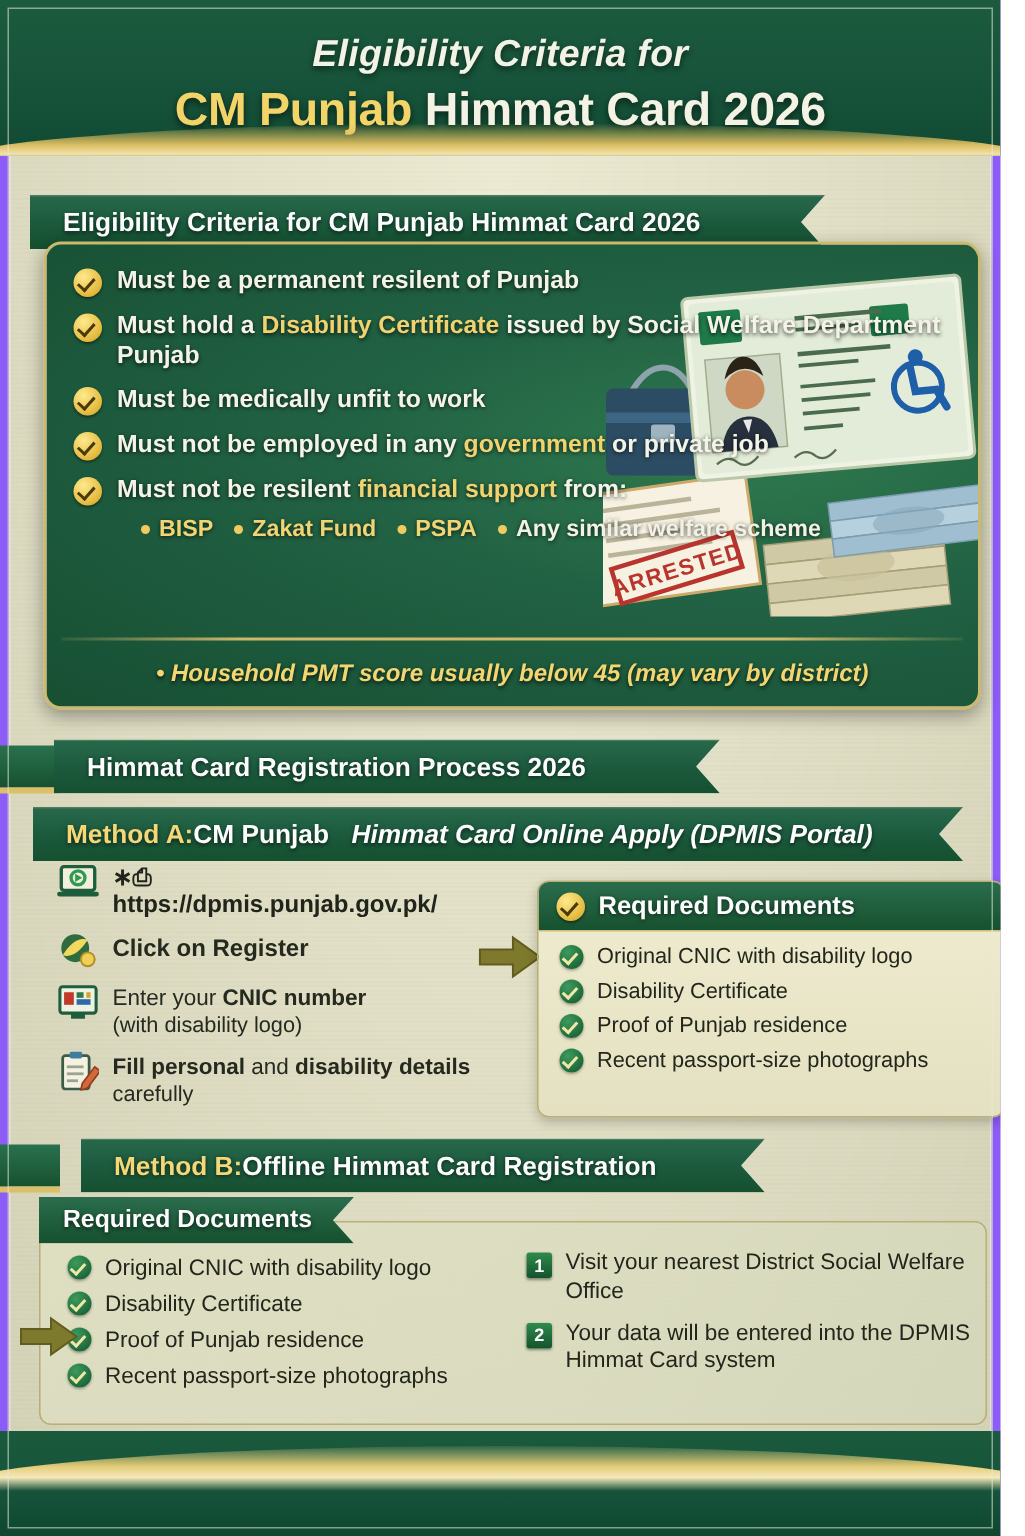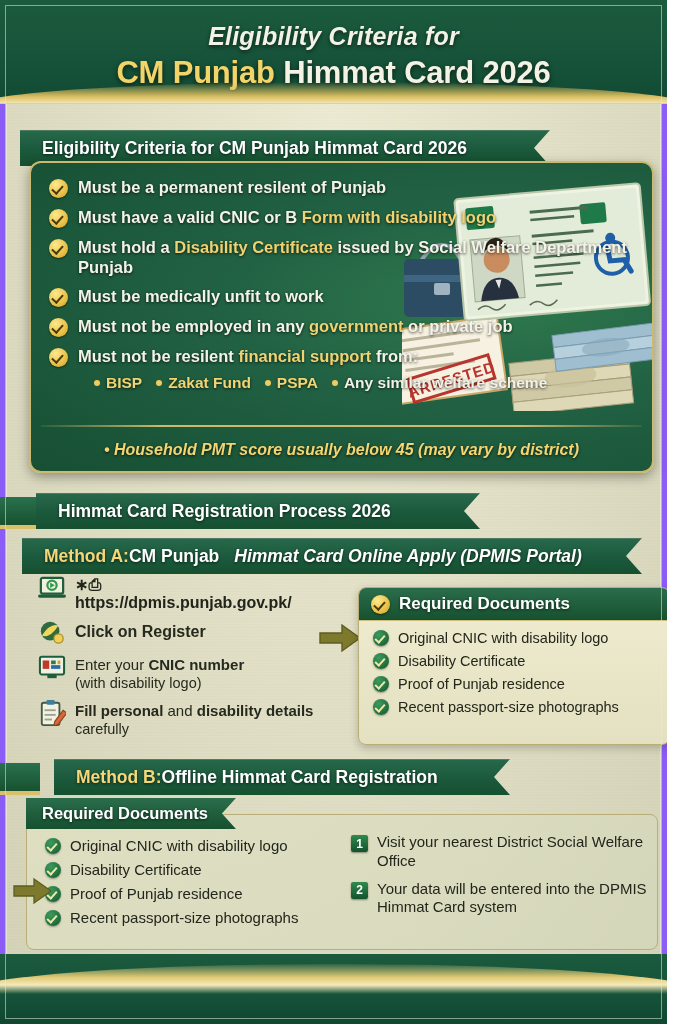--- a/index.html
+++ b/index.html
@@ -193,21 +193,21 @@
   }
   .req-head {
     height: 33px; display:flex; align-items:center; padding-left: 12px;
     background: linear-gradient(180deg,#2a6d4c,#17512f);
     color:#fff; font-weight:bold; font-size: 17px;
     text-shadow: 0 1px 3px rgba(0,0,0,.6);
     border-bottom: 1px solid #cbbd7e;
   }
   .req-head .tick-gold { margin-right: 9px; }
   .req-list { padding: 9px 0 0 14px; }
-  .req-item { display:flex; align-items:center; margin-bottom: 7px; }
+  .req-item { display:flex; align-items:flex-start; margin-bottom: 7px; }
   .req-item .tick-green { margin-right: 9px; }
   .req-item span { font-size: 14.5px; color: #23261b; }
 
   
   .methodB-body {
     position: absolute; left: 22px; top: 798px; width: 640px; height: 152px;
   }
   .mb-reqhead {
     position: relative; display:inline-flex; align-items:center;
     height: 31px; padding: 0 28px 0 16px; margin-left: 4px;
@@ -347,26 +347,20 @@
 
     <div class="elig-list">
 
       <div class="elig-item">
         <span class="tick tick-gold"></span>
         <div class="elig-text">
           <span>Must be a permanent resilent of Punjab</span>
         </div>
       </div>
 
-      <div class="elig-item">
-        <span class="tick tick-gold"></span>
-        <div class="elig-text">
-          <span>Must have a valid CNIC or B </span><span class="hl">Form with disability logo</span>
-        </div>
-      </div>
 
       <div class="elig-item">
         <span class="tick tick-gold"></span>
         <div class="elig-text">
           <span>Must hold a </span><span class="hl">Disability Certificate</span><span> issued by Social Welfare Department Punjab</span>
         </div>
       </div>
 
       <div class="elig-item">
         <span class="tick tick-gold"></span>

